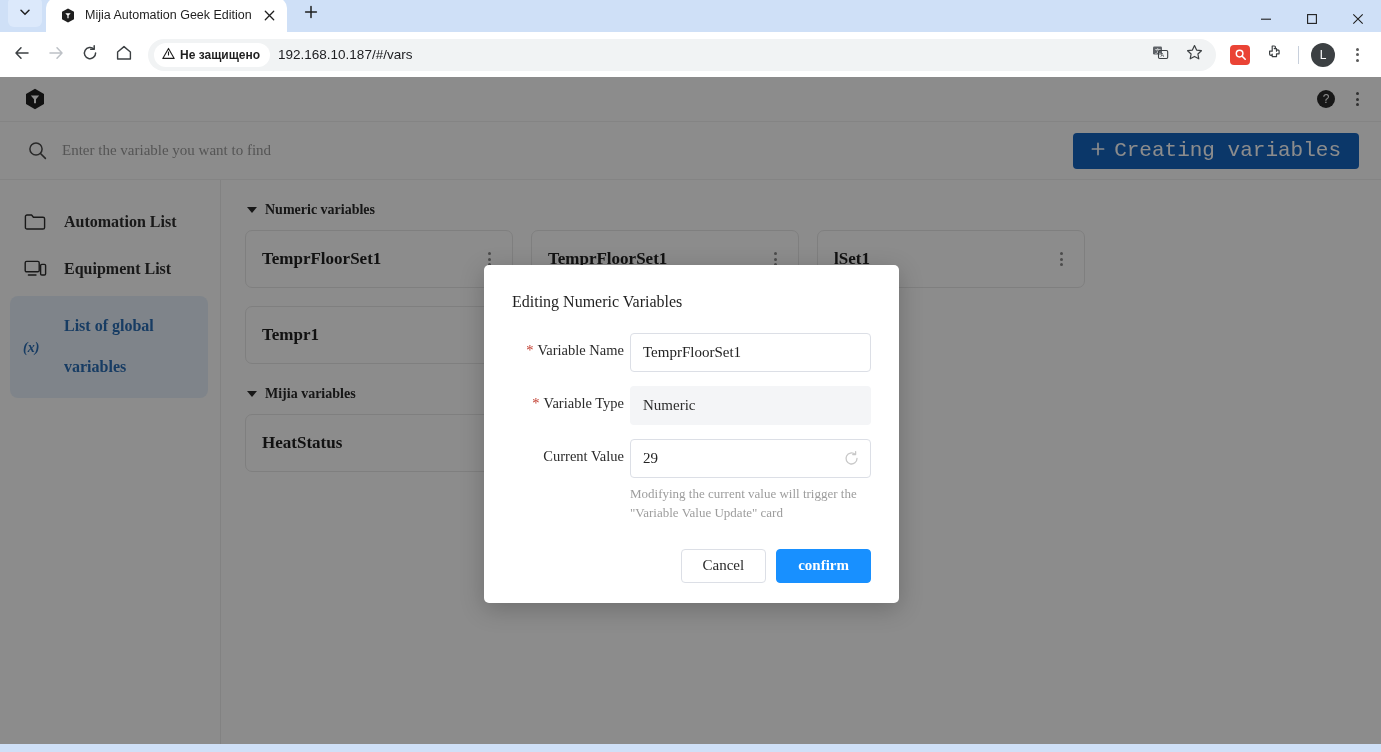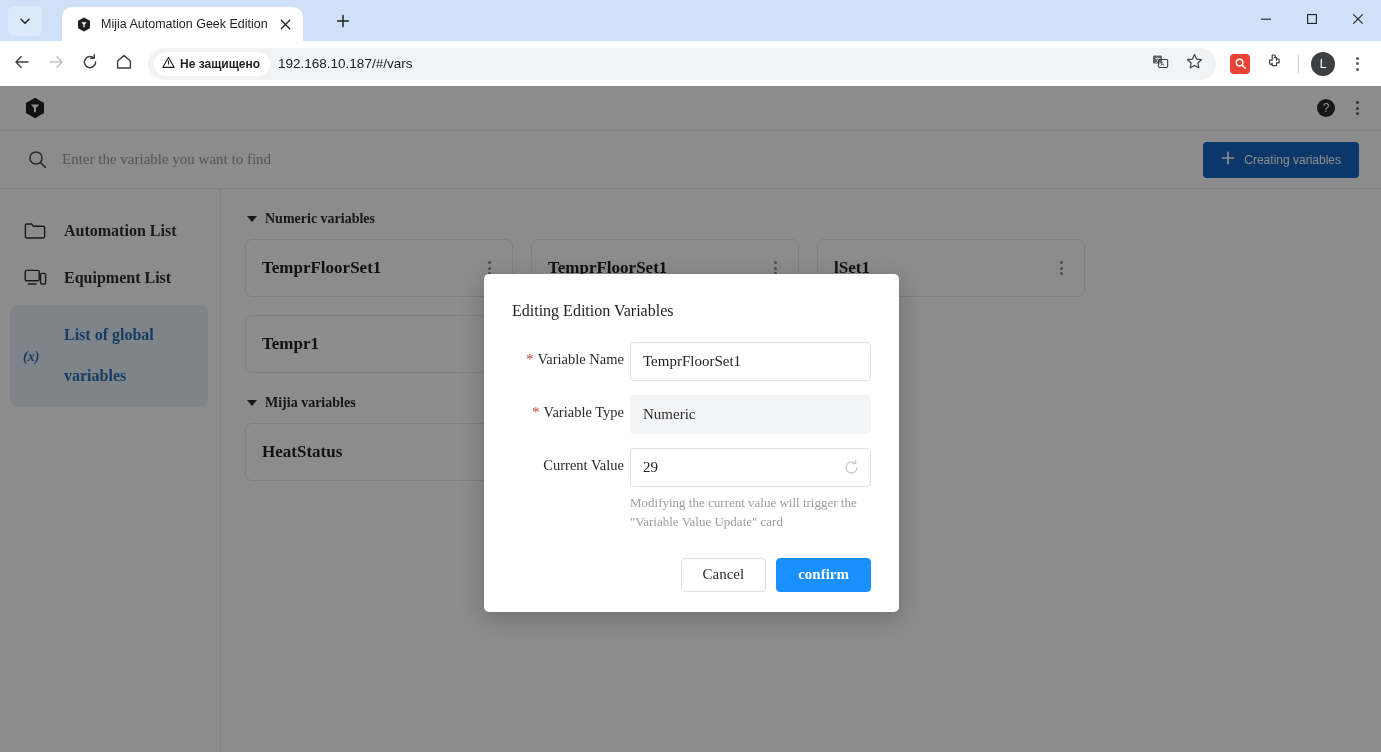--- a/index.html
+++ b/index.html
@@ -6,24 +6,23 @@
   html, body {
     width: 1381px; height: 752px;
     font-family: "Liberation Serif", "DejaVu Serif", serif;
     overflow: hidden; background: #ffffff;
   }
 
   
   .browser { width: 1381px; height: 752px; position: relative; background:#cfe0f7; }
 
   .tabstrip {
-    height: 41px; background: #cfe0f7;
+    height: 32px; background: #cfe0f7;
     display: flex; align-items: flex-end; padding-left: 6px;
     position: relative;
-    gap: 16px;
   }
   .tab-list-btn {
     width: 34px; height: 30px; margin: 0 4px 5px 2px;
     border-radius: 6px; background: #dce9fb;
     display: flex; align-items: center; justify-content: center;
     cursor: pointer;
   }
   .tab-list-btn svg { display:block; }
 
   .tab {
@@ -129,21 +128,21 @@
   .search-ico { width: 20px; flex: 0 0 20px; display:flex;align-items:center; }
   .search-input {
     flex: 1 1 auto; border: none; outline: none; background: transparent;
     font-family: "Liberation Serif", serif; font-size: 15px;
     color: #303030; margin-left: 14px;
   }
   .search-input::placeholder { color: #9b9b9b; }
   .create-btn {
     height: 36px; background: #1565c0; color: #ffffff;
     border: none; border-radius: 4px; padding: 0 18px;
-    font-family: Liberation Sans, sans-serif; font-size: 12px;
+    font-family: Liberation Mono, monospace; font-size: 21px;
     display: flex; align-items: center; gap: 9px; cursor: pointer;
   }
 
   .body-area { display: flex; height: 564px; font-weight: bold; }
   .sidebar {
     width: 221px; flex: 0 0 221px; background: #ffffff;
     border-right: 1px solid #ededed; padding-top: 22px;
   }
   .side-item {
     display: flex; align-items: center; gap: 16px;
@@ -502,21 +501,21 @@
                 <i></i>
               </span>
           </div>
         </div>
       </div>
     </div>
 
     <div class="dim"></div>
 
     <div class="modal">
-      <div class="modal-title">Editing Edition Variables</div>
+      <div class="modal-title">Editing Numeric Variables</div>
 
       <div class="form-row">
         <div class="form-label">
           <span class="req">*</span>
           <span>Variable Name</span>
         </div>
         <div class="field">
           <input class="ctrl" value="TemprFloorSet1" style="">
         </div>
       </div>

